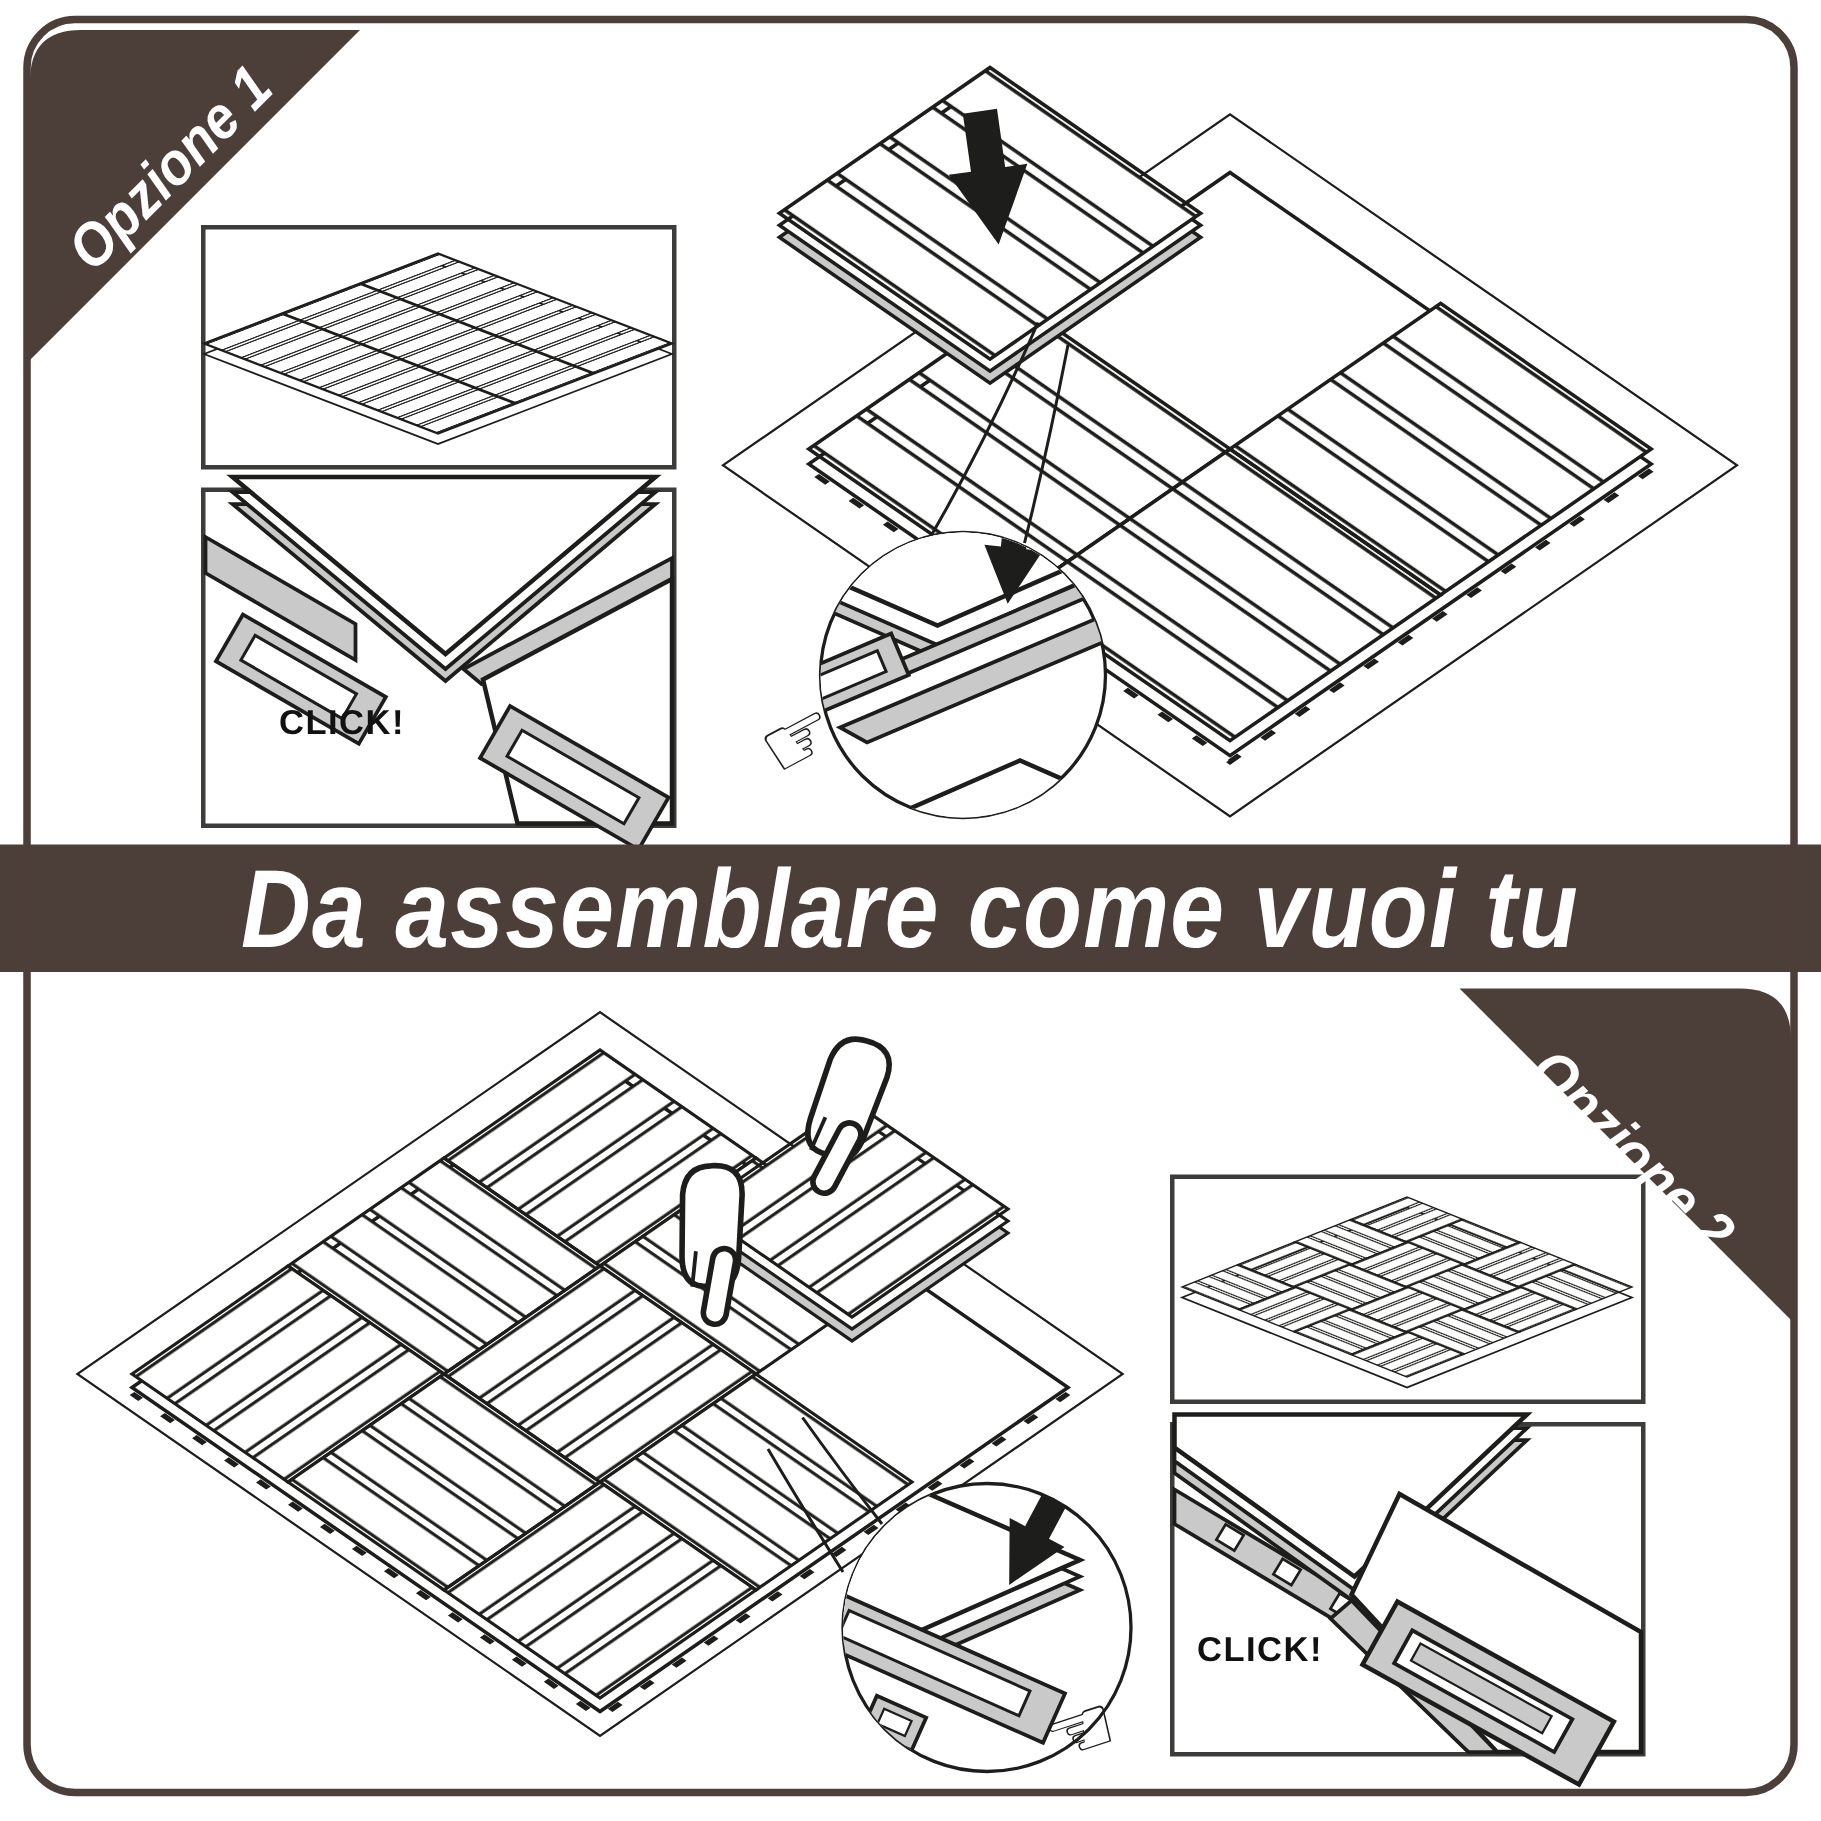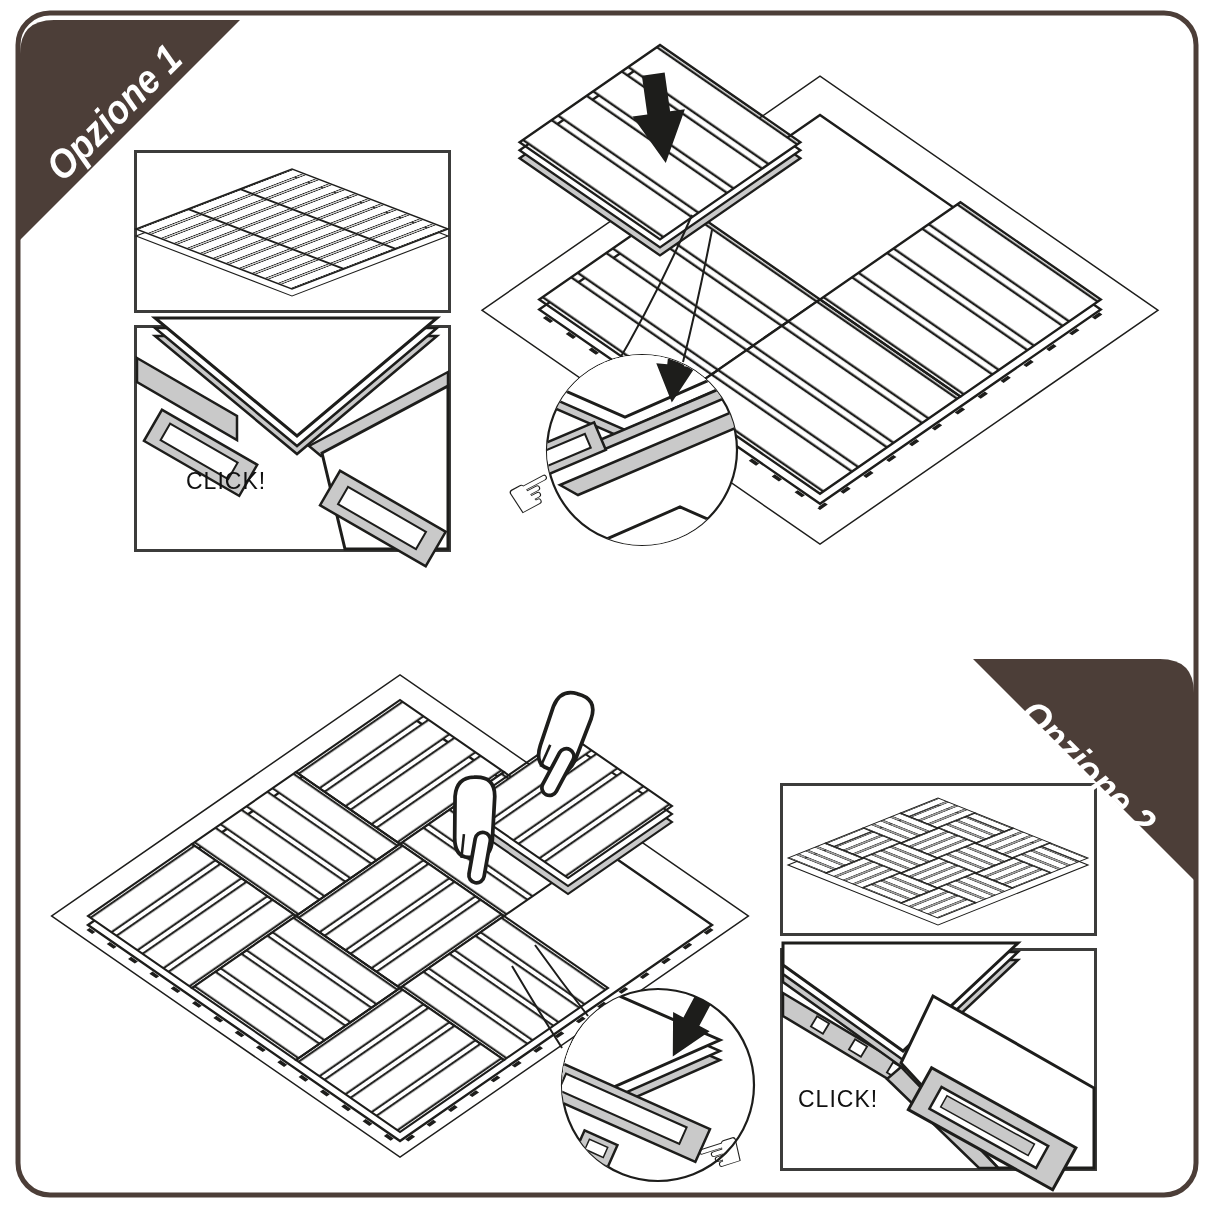--- a/index.html
+++ b/index.html
@@ -14,21 +14,21 @@
         display:flex;align-items:center;justify-content:center;}
   .band span{color:#fff;font-weight:bold;font-style:italic;font-size:74px;white-space:nowrap;
              display:inline-block;transform:scaleX(.87);letter-spacing:1px;}
   
   .bannerlab{position:absolute;width:220px;height:52px;line-height:52px;text-align:center;
              color:#fff;font-weight:bold;font-style:italic;font-size:40px;white-space:nowrap;}
   .bannerlab span{display:inline-block;transform:scaleX(.9);}
   .b1{left:4px;top:86px;transform:rotate(-45deg);}
   .b2{left:978px;top:742px;transform:rotate(45deg);}
   
-  .clicklab{position:absolute;color:#111;font-weight:normal;font-size:23px;letter-spacing:1px;}
+  .clicklab{position:absolute;color:#111;font-weight:bold;font-size:23px;letter-spacing:1px;}
   .ln{fill:#fff;stroke:#1d1d1b;}
   .gr{fill:#c9c9c9;stroke:#1d1d1b;}
   .nofill{fill:none;stroke:#1d1d1b;}
   .arrow{fill:#1d1d1b;stroke:none;}
   .handtxt{font-family:"DejaVu Sans",sans-serif;fill:#1d1d1b;}
 </style>
 </head>
 <body>
 
 <div class="canvas">
@@ -321,20 +321,23 @@
 
       <g transform="rotate(29 205 180)">
         <rect x="125" y="152" width="165" height="48" class="gr" stroke-width="3"></rect>
         <rect x="143" y="164" width="122" height="25" class="ln" stroke-width="2.5"></rect>
         <rect x="152" y="169" width="100" height="13" class="gr" stroke-width="1.5"></rect>
       </g>
     </svg>
   </div>
   <div class="clicklab" style="left:798px;top:1086px;">CLICK!</div>
 
+  <div class="band">
+    <span>Da assemblare come vuoi tu</span>
+  </div>
 
   <svg class="abs" style="left:0;top:0;pointer-events:none;" width="1214" height="1214" viewBox="0 0 1214 1214">
     <path d="M 20 54 Q 20 20 54 20 L 240 20 L 20 240 Z" fill="#4c3e38"></path>
     <path d="M 973 659 L 1160 659 Q 1194 659 1194 693 L 1194 880 Z" fill="#4c3e38"></path>
     <rect x="18" y="13" width="1178" height="1182" rx="32" fill="none" stroke="#4c3e38" stroke-width="5"></rect>
   </svg>
   <div class="bannerlab b1">
     <span>Opzione 1</span>
   </div>
   <div class="bannerlab b2">

